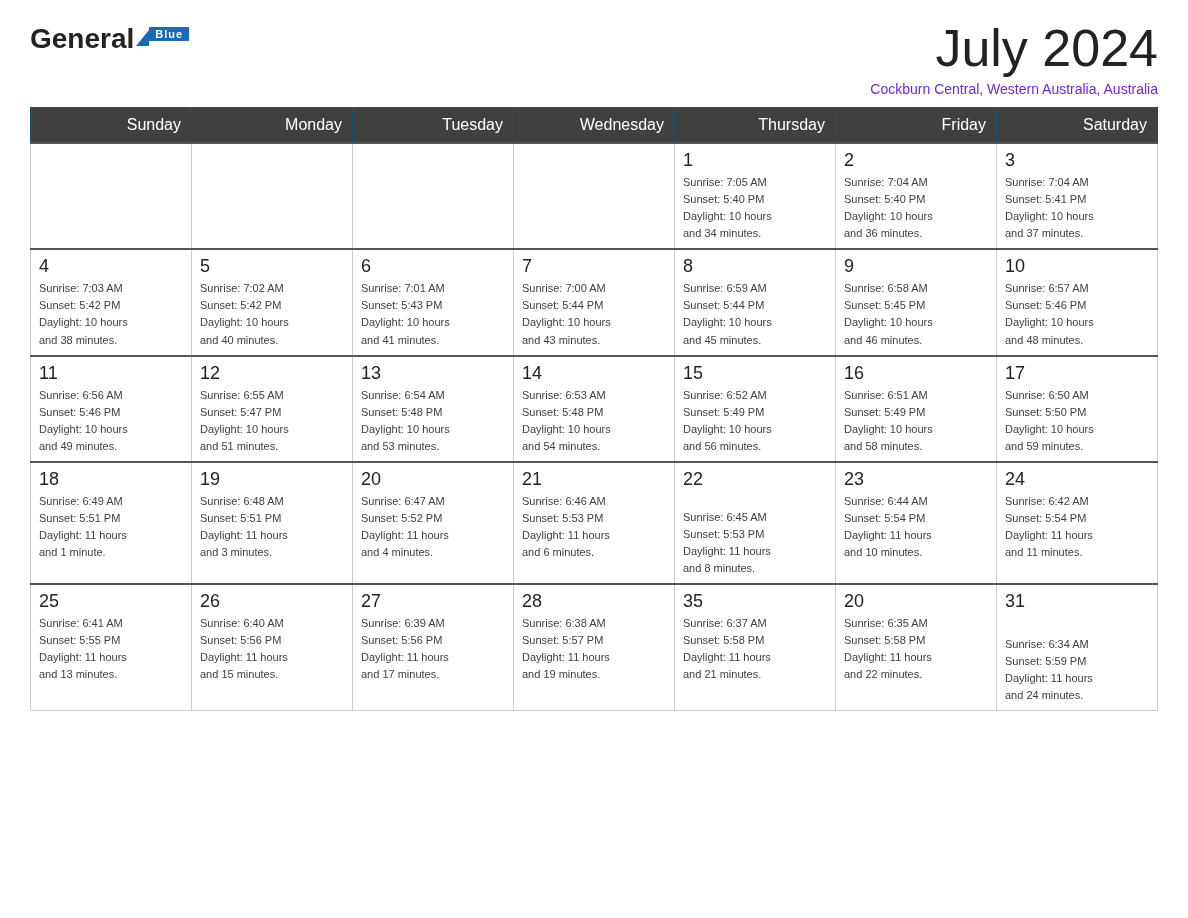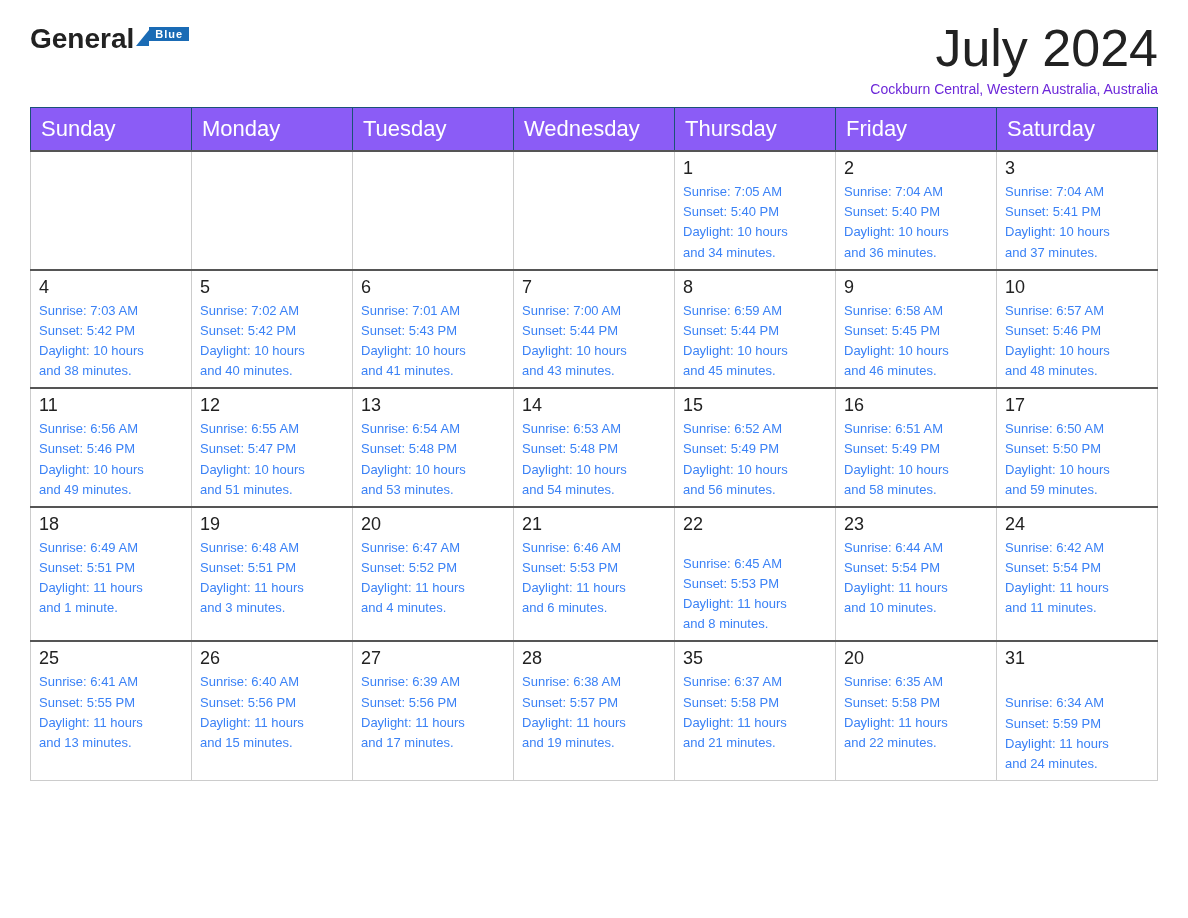--- a/index.html
+++ b/index.html
@@ -51,26 +51,26 @@
       font-size: 14px;
       color: #6d28d9;
       margin-top: 4px;
     }
     .calendar {
       width: 100%;
       border-collapse: collapse;
       margin-top: 10px;
     }
     .calendar th {
-      background: #8b5cf6;
+      background: #404040;
       color: #fff;
-      font-size: 22px;
+      font-size: 16px;
       font-weight: normal;
       padding: 8px 10px;
-      text-align: left;
+      text-align: right;
       border: 1px solid #1a5276;
     }
     .calendar td {
       vertical-align: top;
       border: 1px solid #ccc;
       padding: 6px 8px;
       width: 14.28%;
       min-height: 110px;
       font-size: 13px;
       color: #333;
@@ -78,23 +78,23 @@
     .calendar td.empty {
       background: #fff;
     }
     .day-number {
       font-size: 18px;
       color: #222;
       font-weight: normal;
       margin-bottom: 3px;
     }
     .day-info {
-      font-size: 13px;
+      font-size: 11px;
       line-height: 1.55;
-      color: #3b82f6;
+      color: #404040;
     }
     tr.week-row td {
       border-top: 2px solid #555;
     }
   </style>
 </head>
 <body>
 
 <div class="header-row">
   <div class="logo">

